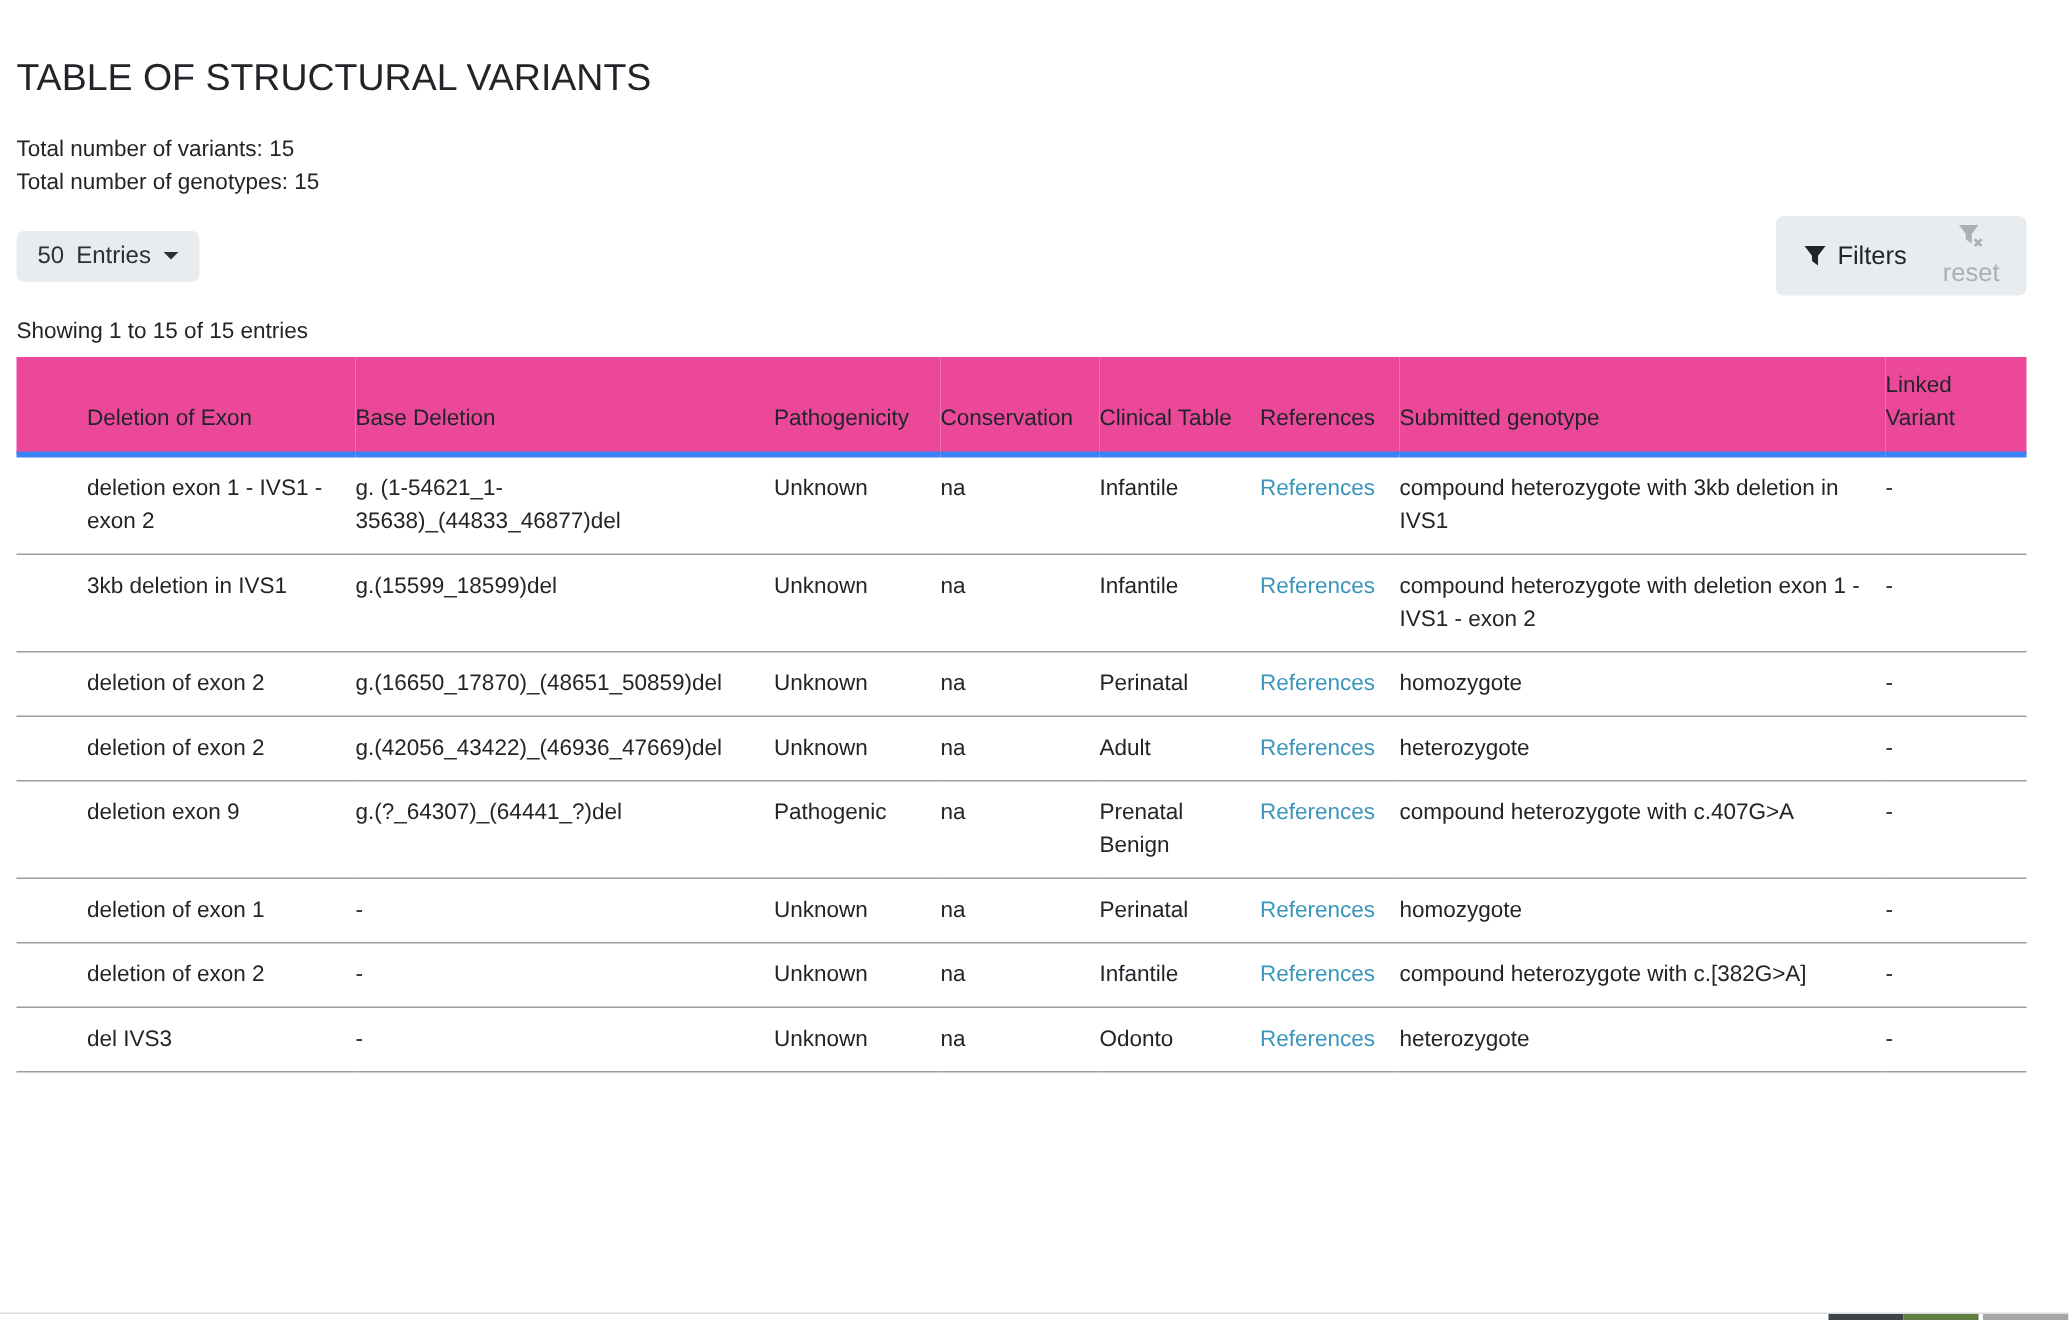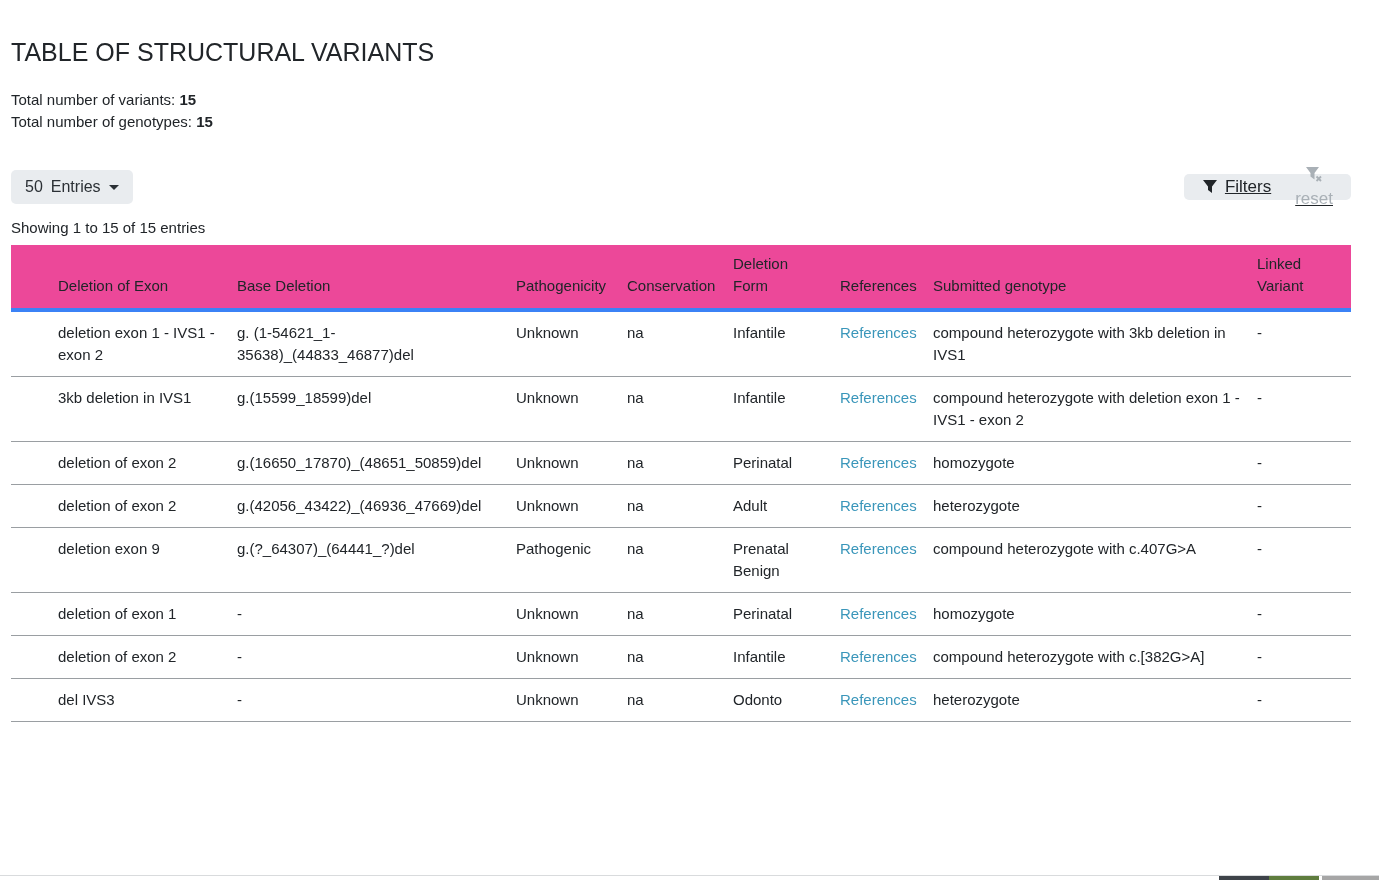--- a/index.html
+++ b/index.html
@@ -7,26 +7,26 @@
   .header{padding:8px 0 0 10px;}
   .logo-row{display:flex;align-items:flex-start;}
   .logo-svg{display:block;}
   .faculty{font-weight:bold;font-size:37px;line-height:42px;color:#FAAB18;margin-left:30px;margin-top:2px;letter-spacing:1px;}
   nav{margin-top:16px;border-bottom:1px solid #d9dde1;padding-left:12px;display:flex;}
   .nav-item{position:relative;padding:8px 12px 12px;color:#1779A0;font-size:19px;font-weight:600;cursor:pointer;text-decoration:none;}
   .nav-item.active::after{content:'';position:absolute;left:0;right:0;bottom:-1px;height:4px;background:#1779A0;}
   main{padding:0 0 0 11px;width:1340px;}
   h1{font-size:25px;font-weight:400;margin:30px 0 22px;color:#212529;}
   .totals div{line-height:22px;}
-  .totals b{font-weight:bold;}
-  .toolbar{display:flex;justify-content:space-between;align-items:center;margin-top:37px;width:1340px;}
+  .totals b{font-weight:normal;}
+  .toolbar{display:flex;justify-content:space-between;align-items:center;margin-top:11px;width:1340px;}
   .btn-entries{background:#e9ecef;border:none;border-radius:5px;padding:8px 14px;font-size:16px;color:#2b3035;
     display:flex;align-items:center;gap:8px;cursor:pointer;font-family:inherit;}
   .caret{width:0;height:0;border-left:5px solid transparent;border-right:5px solid transparent;border-top:5px solid #2b3035;display:inline-block;}
-  .filters-group{background:#e9ecef;border-radius:5px;display:flex;align-items:center;height:26px;padding:0 6px;text-decoration:underline;}
+  .filters-group{background:#e9ecef;border-radius:5px;display:flex;align-items:center;height:53px;padding:0 6px;}
   .btn-filter,.btn-reset{background:transparent;border:none;font-family:inherit;font-size:17px;display:flex;align-items:center;gap:7px;padding:0 12px;cursor:pointer;}
   .btn-filter{color:#212529;}
   .btn-reset{color:#a9b0b6;flex-direction:column;}
   .showing{margin:15px 0 9px;}
   table{width:1340px;border-collapse:collapse;table-layout:fixed;}
   col.c1{width:226px;}col.c2{width:279px;}col.c3{width:111px;}col.c4{width:106px;}
   col.c5{width:107px;}col.c6{width:93px;}col.c7{width:324px;}col.c8{width:94px;}
   thead th{background:#ec4899;text-align:left;font-weight:400;vertical-align:bottom;
     height:62px;box-sizing:border-box;padding:8px 16px 11px 0;border-bottom:4px solid #3b82f6;line-height:22px;}
   thead th:first-child,tbody td:first-child{padding-left:47px;}
@@ -88,21 +88,21 @@
         <col class="c6">
         <col class="c7">
         <col class="c8">
       </colgroup>
     <thead>
       <tr>
         <th>Deletion of Exon</th>
         <th>Base Deletion</th>
         <th>Pathogenicity</th>
         <th>Conservation</th>
-        <th>Deletion Form</th>
+        <th>Clinical Table</th>
         <th>References</th>
         <th>Submitted genotype</th>
         <th>Linked Variant</th>
       </tr>
     </thead>
     <tbody>
   <tr>
     <td>deletion exon 1 - IVS1 - exon 2</td>
     <td>g. (1-54621_1-35638)_(44833_46877)del</td>
     <td>Unknown</td>

